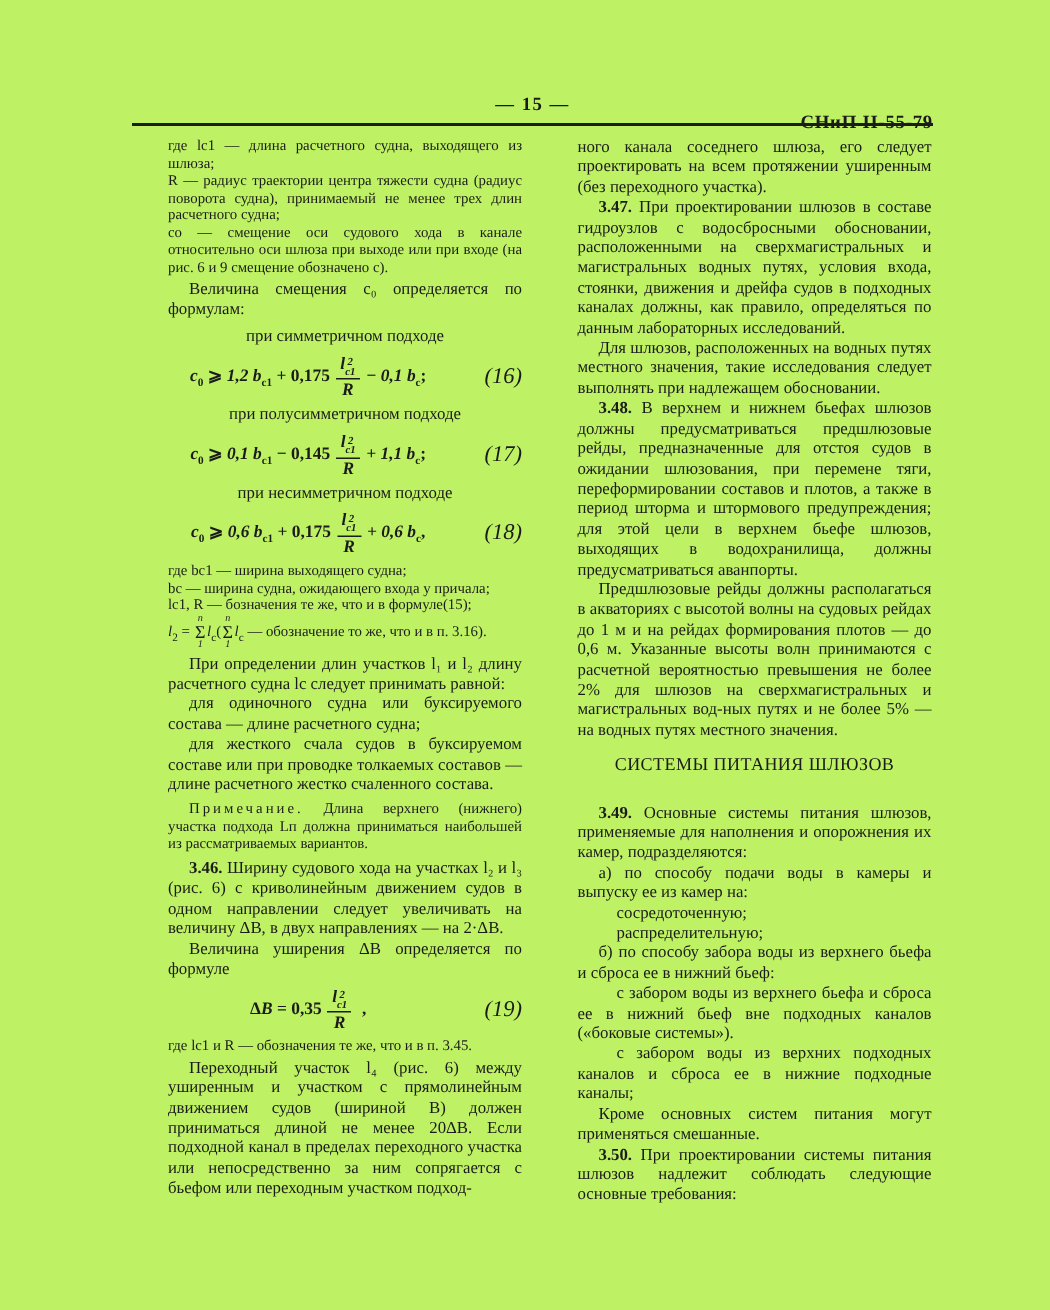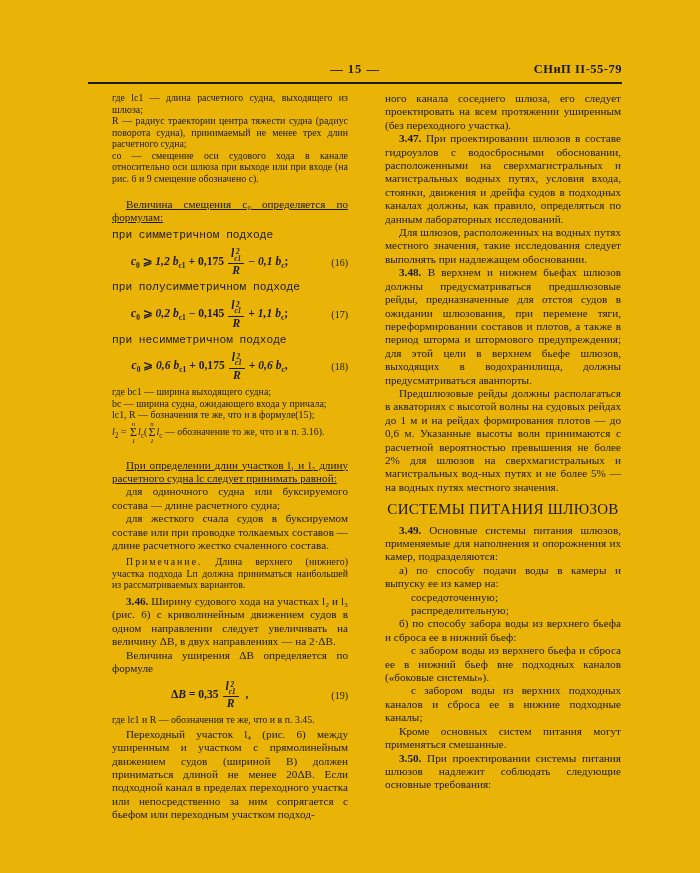--- a/index.html
+++ b/index.html
@@ -1,52 +1,52 @@
 <!DOCTYPE html>
 <html><head>
 <meta charset="utf-8">
 <style>
   html,body{margin:0;padding:0;background:#e8e8e6;}
   .page{
     position:relative;width:700px;height:873px;margin:0 auto;
-    background:#eab308;color:#1b1b1b;overflow:hidden;
+    background:#bef264;color:#1b1b1b;overflow:hidden;
     font-family:"Liberation Serif","DejaVu Serif",serif;
   }
   .inner{position:absolute;left:88px;top:60px;width:534px;}
   .pghead{position:relative;height:20px;font-weight:bold;font-size:12.5px;}
   .pghead .pnum{position:absolute;left:50%;transform:translateX(-50%);top:2px;letter-spacing:1px;}
-  .pghead .code{position:absolute;right:0;top:2px;letter-spacing:0.5px;}
+  .pghead .code{position:absolute;right:0;top:14px;letter-spacing:0.5px;}
   .rule{border:none;border-top:2.2px solid #1d1d1d;margin:2px 0 0 0;}
   .columns{display:flex;gap:13px;margin-top:8px;}
   .col{width:260px;font-size:11.2px;line-height:13.4px;text-align:justify;}
   p{margin:0;padding-left:24px;}
   .para{text-indent:14px;}
   .indent2{text-indent:26px;}
   .def{font-size:9.9px;line-height:11.5px;text-align:justify;}
   .num{font-weight:bold;}
-  .flabel{text-align:left;text-indent:0;margin-top:4px;font-family:Liberation Mono, monospace;}
+  .flabel{text-align:center;text-indent:0;margin-top:4px;}
   .formula{display:flex;align-items:center;margin:5px 0 4px 0;min-height:30px;}
   .fbody{flex:1;text-align:center;font-weight:bold;font-size:11.6px;white-space:nowrap;}
   .fbody i{font-style:italic;}
-  .fno{font-weight:normal;font-size:10px;}
+  .fno{font-weight:normal;font-size:15px;font-style:italic;}
   sub{font-size:7.5px;vertical-align:-3px;line-height:0;}
   .frac{display:inline-block;vertical-align:middle;text-align:center;margin:0 4px;line-height:1;}
   .frac .fn{display:block;border-bottom:1px solid #1b1b1b;padding:0 3px 1px 3px;}
   .frac .fd{display:block;padding-top:1px;}
   .ss{display:inline-block;vertical-align:-4px;line-height:0;}
   .ss span{display:block;font-size:7.2px;line-height:6.5px;font-style:italic;}
   .sum{display:inline-flex;flex-direction:column;align-items:center;vertical-align:middle;line-height:1;margin:0 1px;}
   .sum .lim{font-size:6.8px;line-height:6.5px;font-style:italic;}
   .sum .sig{font-size:12px;line-height:11px;font-style:normal;}
   .fline{display:flex;justify-content:flex-start;}
   .note{font-size:9.9px;line-height:11.5px;text-indent:14px;margin:4px 0;}
   .note .nlabel{letter-spacing:2px;}
-  .sect-head{text-align:center;text-indent:0;margin:9px 0 7px 0;letter-spacing:0.3px;font-size:15px;}
+  .sect-head{text-align:center;text-indent:0;margin:9px 0 19px 0;letter-spacing:0.3px;font-size:12px;}
   .mt2{margin-top:2px;}
-  .mt3{margin-top:14px;text-decoration:underline;}
+  .mt3{margin-top:3px;}
   i{font-style:italic;}
 </style>
 </head>
 <body>
 
 <div class="page">
   <div class="inner">
 
     <div class="pghead">
       <span class="pnum">— 15 —</span>
@@ -64,21 +64,21 @@
         <p class="para mt3">Величина смещения  с₀  определяется по формулам:</p>
 
         <p class="flabel">при симметричном подходе</p>
         <div class="formula">
           <span class="fbody"><i>c</i><sub>0</sub><span> ⩾ </span><i>1,2 b</i><sub>с1</sub><span> + 0,175</span><span class="frac"><span class="fn"><i>l</i><span class="ss"><span>2</span><span>с1</span></span></span><span class="fd"><i>R</i></span></span><i>− 0,1 b</i><sub>с</sub><span>;</span></span>
           <span class="fno">(16)</span>
         </div>
 
         <p class="flabel">при полусимметричном подходе</p>
         <div class="formula">
-          <span class="fbody"><i>c</i><sub>0</sub><span> ⩾ </span><i>0,2 b</i><sub>с1</sub><span> − 0,145</span><span class="frac"><span class="fn"><i>l</i><span class="ss"><span>2</span><span>с1</span></span></span><span class="fd"><i>R</i></span></span><i>+ 1,1 b</i><sub>с</sub><span>;</span></span>
+          <span class="fbody"><i>c</i><sub>0</sub><span> ⩾ </span><i>0,1 b</i><sub>с1</sub><span> − 0,145</span><span class="frac"><span class="fn"><i>l</i><span class="ss"><span>2</span><span>с1</span></span></span><span class="fd"><i>R</i></span></span><i>+ 1,1 b</i><sub>с</sub><span>;</span></span>
           <span class="fno">(17)</span>
         </div>
 
         <p class="flabel">при несимметричном подходе</p>
         <div class="formula">
           <span class="fbody"><i>c</i><sub>0</sub><span> ⩾ </span><i>0,6 b</i><sub>с1</sub><span> + 0,175</span><span class="frac"><span class="fn"><i>l</i><span class="ss"><span>2</span><span>с1</span></span></span><span class="fd"><i>R</i></span></span><i>+ 0,6 b</i><sub>с</sub><span>,</span></span>
           <span class="fno">(18)</span>
         </div>
 
         <p class="def">где bс1 — ширина выходящего судна;</p>

